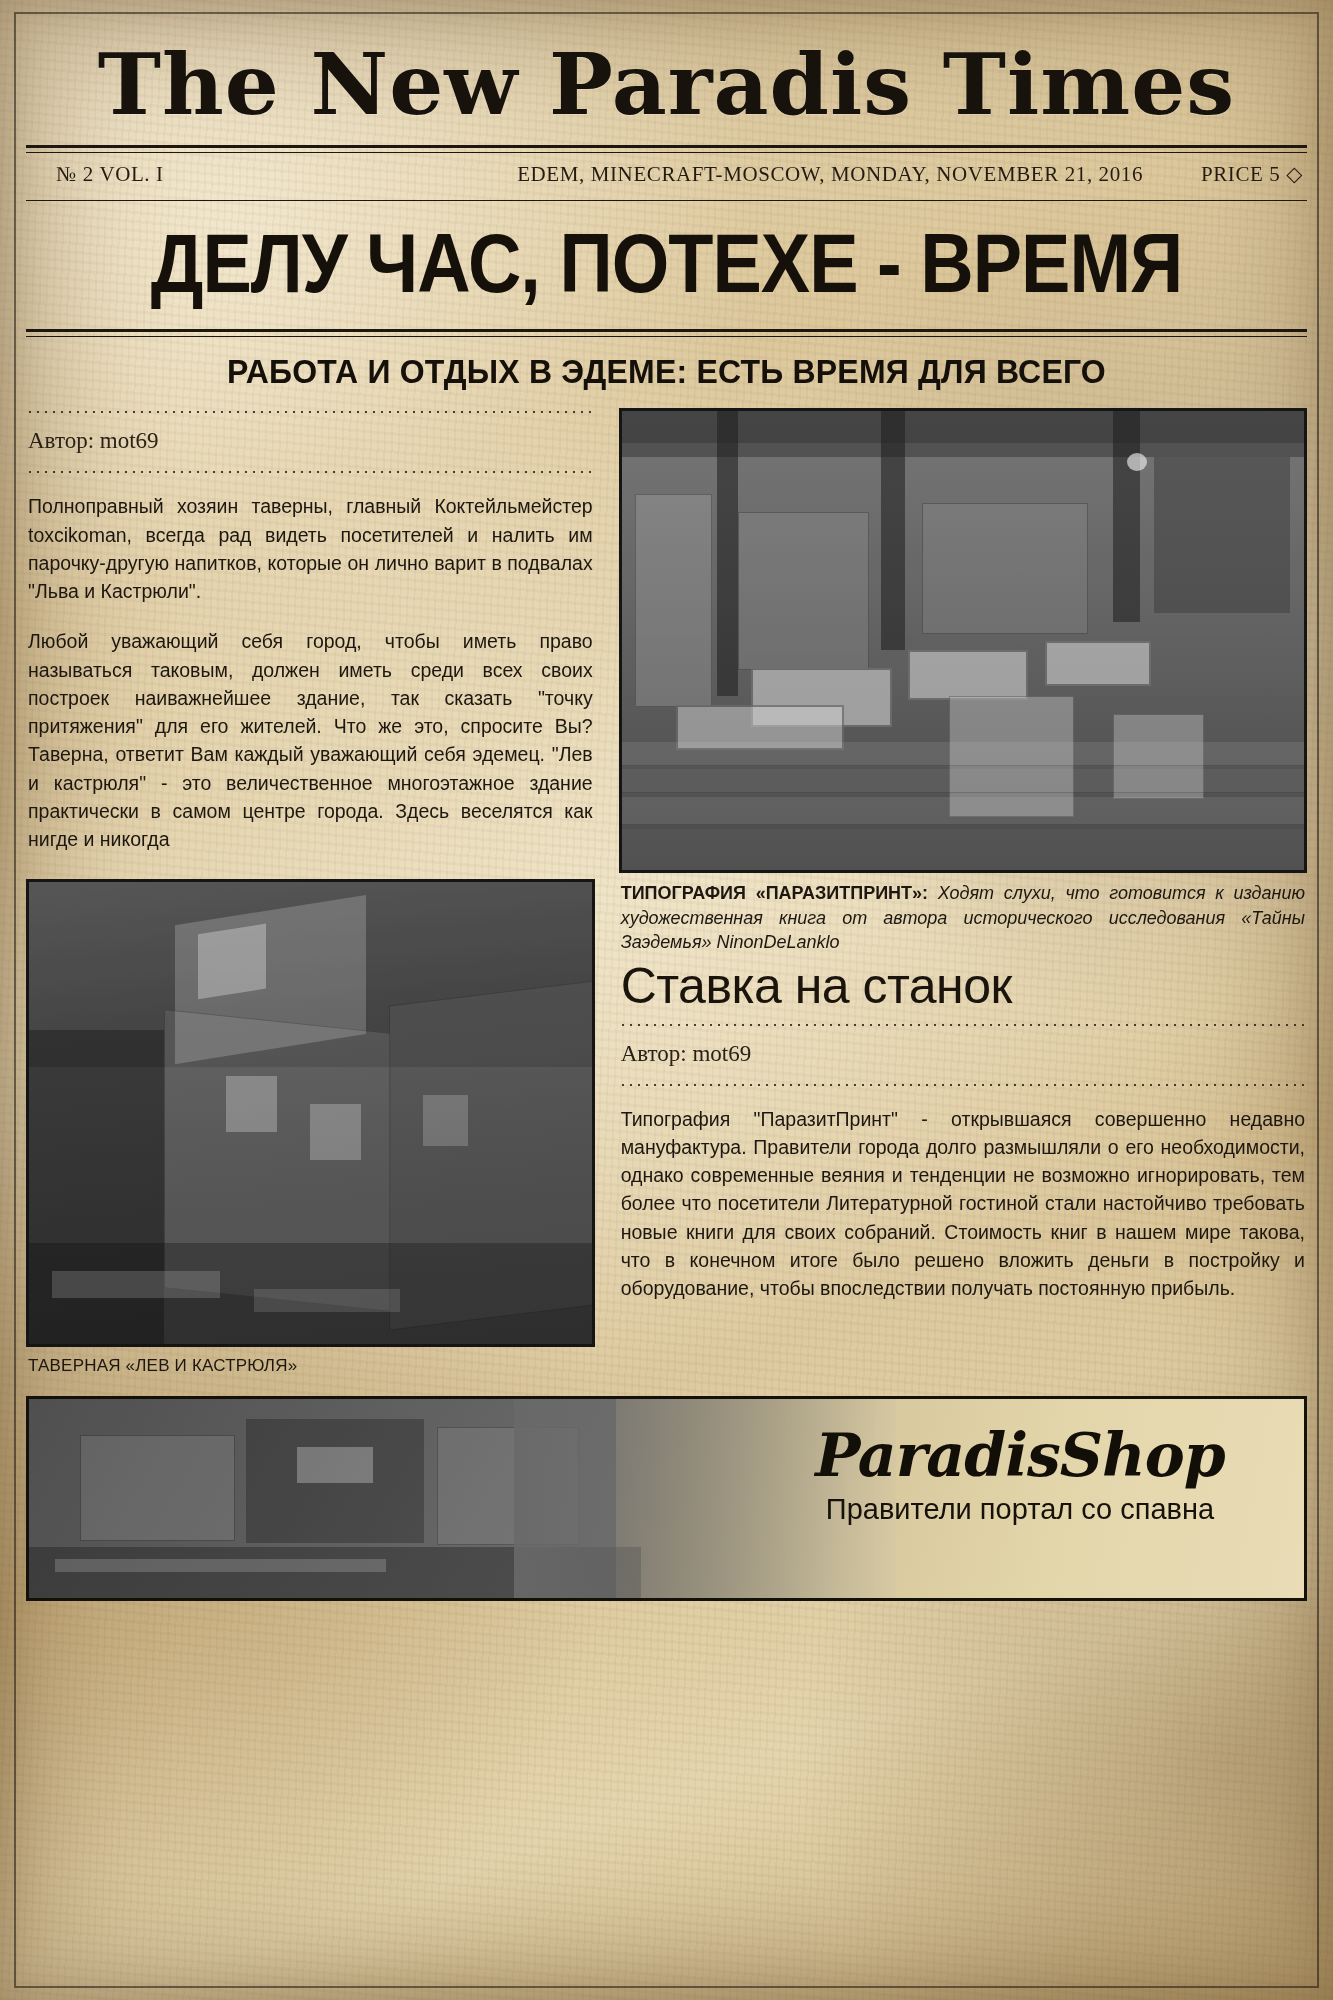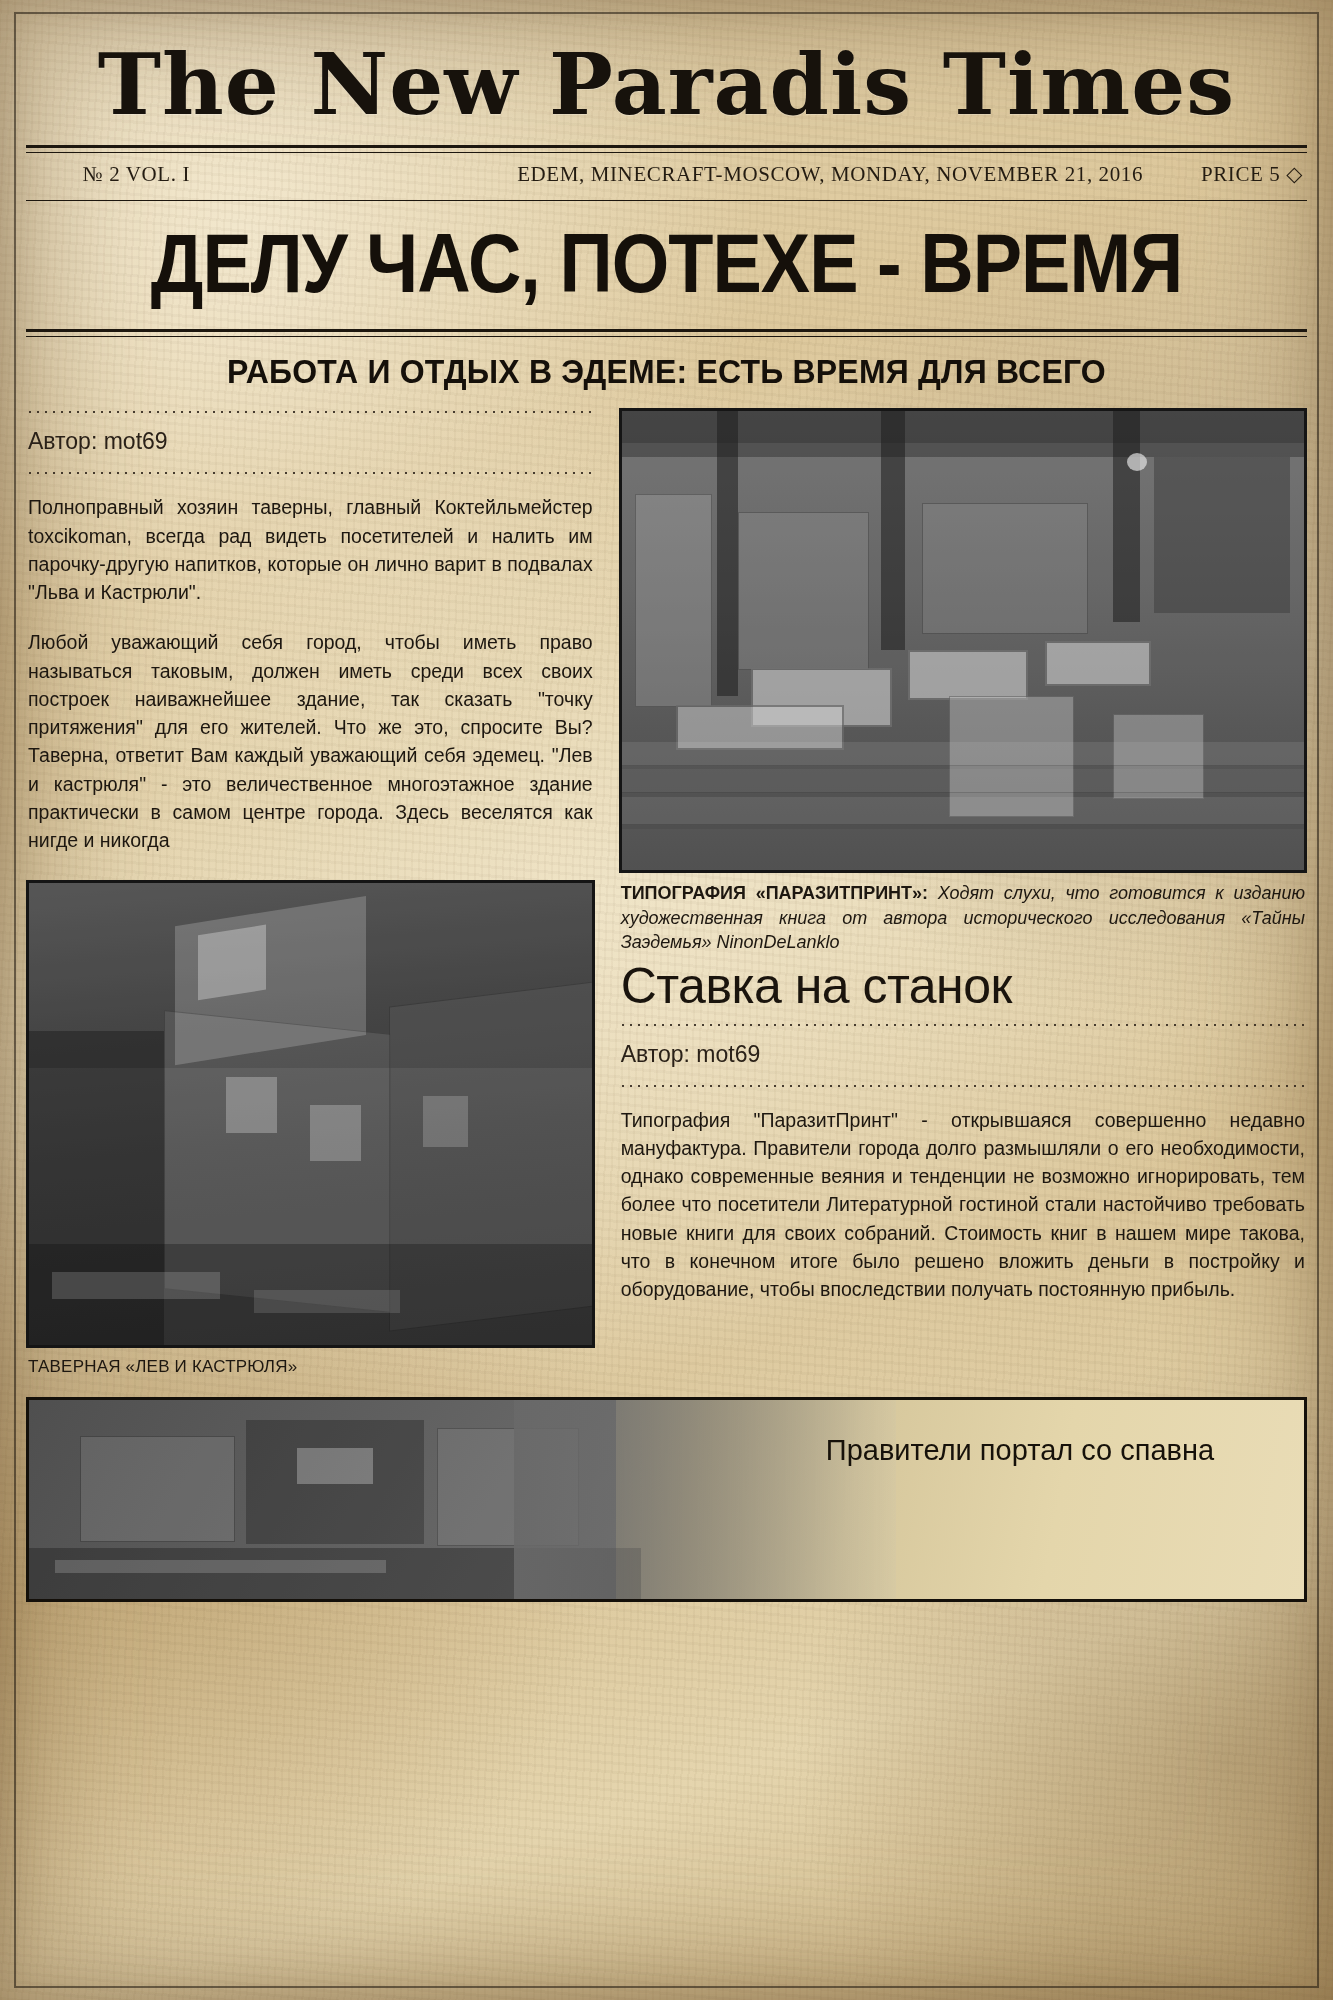--- a/index.html
+++ b/index.html
@@ -83,21 +83,21 @@
     align-items: center;
     justify-content: space-between;
     font-family: "Liberation Serif", serif;
     font-size: 21px;
     letter-spacing: 0.6px;
     color: #241c12;
     padding: 9px 4px 9px 4px;
     text-transform: uppercase;
   }
   .dateline .dl-center { flex: 1; text-align: right; }
-  .dateline .dl-left { min-width: 160px; text-align: right; }
+  .dateline .dl-left { min-width: 160px; text-align: center; }
   .dateline .dl-right { min-width: 160px; text-align: right; }
 
   
   .headline {
     text-align: center;
     font-family: "Liberation Sans", sans-serif;
     font-weight: bold;
     font-size: 74px;
     letter-spacing: -1px;
     color: #15100a;
@@ -140,21 +140,21 @@
   .dotrule {
     height: 4px;
     background-image: radial-gradient(circle, #2b2118 1.1px, rgba(0,0,0,0) 1.3px);
     background-size: 8px 4px;
     background-repeat: repeat-x;
     margin: 6px 0 8px 0;
     opacity: 0.85;
   }
 
   .byline {
-    font-family: Liberation Sans, sans-serif;
+    font-family: Liberation Serif, serif;
     font-size: 23px;
     color: #2a2118;
     padding: 6px 2px 10px 2px;
   }
 
   .body-text {
     font-family: "Liberation Sans", sans-serif;
     font-size: 19.5px;
     line-height: 1.45;
     color: #1d1710;
@@ -347,18 +347,19 @@
         <div style="position:absolute; left:0; top:0; width:46%; height:100%; background:linear-gradient(120deg,#4f4f4f,#6e6e6e);"></div>
         <div style="position:absolute; left:4%; top:18%; width:12%; height:52%; background:rgba(255,255,255,0.10); border:1px solid rgba(0,0,0,0.3);"></div>
         <div style="position:absolute; left:17%; top:10%; width:14%; height:62%; background:rgba(0,0,0,0.25);"></div>
         <div style="position:absolute; left:21%; top:24%; width:6%; height:18%; background:rgba(255,255,255,0.28);"></div>
         <div style="position:absolute; left:32%; top:14%; width:11%; height:58%; background:rgba(255,255,255,0.08); border:1px solid rgba(0,0,0,0.25);"></div>
         <div style="position:absolute; left:0; top:74%; width:48%; height:26%; background:rgba(20,20,20,0.35);"></div>
         <div style="position:absolute; left:2%; top:80%; width:26%; height:7%; background:rgba(255,255,255,0.18);"></div>
         <div style="position:absolute; left:38%; top:0; width:30%; height:100%; background:linear-gradient(90deg, rgba(110,105,90,0.9), rgba(205,185,140,0.1));"></div>
       </div>
       <div class="ad-text">
+        <div class="ad-brand">ParadisShop</div>
         <div class="ad-sub">Правители портал со спавна</div>
       </div>
     </div>
 
   </div>
 </div>
 
 </body></html>

